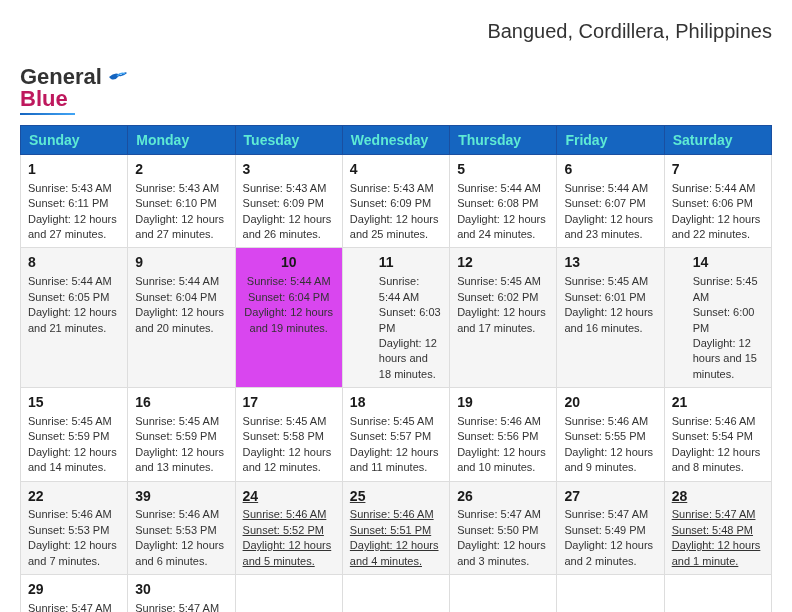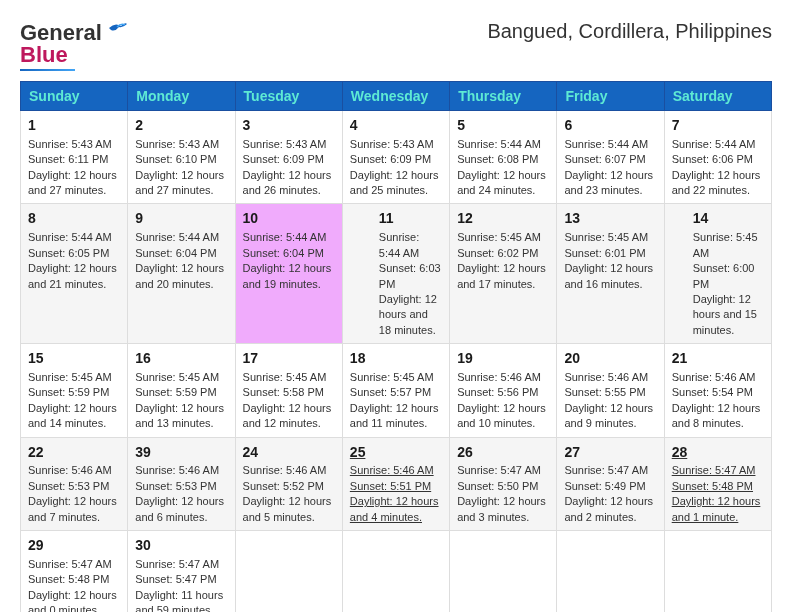--- a/index.html
+++ b/index.html
@@ -73,22 +73,23 @@
       font-size: 11px;
       color: #333;
       line-height: 1.4;
     }
     .empty-cell {
       background: #f9f9f9;
     }
     
     .logo-wrapper {
       display: flex;
-      align-items: flex-start;
+      align-items: center;
       gap: 4px;
+      margin-top: 44px;
     }
     .logo-g {
       font-size: 22px;
       font-weight: bold;
       color: #333;
     }
     .logo-underline {
       width: 55px;
       height: 2px;
       background: linear-gradient(to right, #1565c0, #42a5f5);
@@ -135,39 +136,39 @@
         <td><span class="day-number">2</span><span class="day-info">Sunrise: 5:43 AM<br>Sunset: 6:10 PM<br>Daylight: 12 hours and 27 minutes.</span></td>
         <td><span class="day-number">3</span><span class="day-info">Sunrise: 5:43 AM<br>Sunset: 6:09 PM<br>Daylight: 12 hours and 26 minutes.</span></td>
         <td><span class="day-number">4</span><span class="day-info">Sunrise: 5:43 AM<br>Sunset: 6:09 PM<br>Daylight: 12 hours and 25 minutes.</span></td>
         <td><span class="day-number">5</span><span class="day-info">Sunrise: 5:44 AM<br>Sunset: 6:08 PM<br>Daylight: 12 hours and 24 minutes.</span></td>
         <td><span class="day-number">6</span><span class="day-info">Sunrise: 5:44 AM<br>Sunset: 6:07 PM<br>Daylight: 12 hours and 23 minutes.</span></td>
         <td><span class="day-number">7</span><span class="day-info">Sunrise: 5:44 AM<br>Sunset: 6:06 PM<br>Daylight: 12 hours and 22 minutes.</span></td>
       </tr>
       <tr style="background: rgb(245, 245, 245);">
         <td style="background: rgb(245, 245, 245);"><span class="day-number">8</span><span class="day-info">Sunrise: 5:44 AM<br>Sunset: 6:05 PM<br>Daylight: 12 hours and 21 minutes.</span></td>
         <td style="background: rgb(245, 245, 245);"><span class="day-number">9</span><span class="day-info">Sunrise: 5:44 AM<br>Sunset: 6:04 PM<br>Daylight: 12 hours and 20 minutes.</span></td>
-        <td style="background: #f0abfc;"><span class="day-number">10</span><span class="day-info">Sunrise: 5:44 AM<br>Sunset: 6:04 PM<br>Daylight: 12 hours and 19 minutes.</span></td>
+        <td style="background: #d946ef; text-align: center;"><span class="day-number">10</span><span class="day-info">Sunrise: 5:44 AM<br>Sunset: 6:04 PM<br>Daylight: 12 hours and 19 minutes.</span></td>
         <td style="background: rgb(245, 245, 245); padding-left: 36px;"><span class="day-number">11</span><span class="day-info">Sunrise: 5:44 AM<br>Sunset: 6:03 PM<br>Daylight: 12 hours and 18 minutes.</span></td>
         <td style="background: rgb(245, 245, 245);"><span class="day-number">12</span><span class="day-info">Sunrise: 5:45 AM<br>Sunset: 6:02 PM<br>Daylight: 12 hours and 17 minutes.</span></td>
         <td style="background: rgb(245, 245, 245);"><span class="day-number">13</span><span class="day-info">Sunrise: 5:45 AM<br>Sunset: 6:01 PM<br>Daylight: 12 hours and 16 minutes.</span></td>
         <td style="background: rgb(245, 245, 245); padding-left: 28px;"><span class="day-number">14</span><span class="day-info">Sunrise: 5:45 AM<br>Sunset: 6:00 PM<br>Daylight: 12 hours and 15 minutes.</span></td>
       </tr>
       <tr>
         <td><span class="day-number">15</span><span class="day-info">Sunrise: 5:45 AM<br>Sunset: 5:59 PM<br>Daylight: 12 hours and 14 minutes.</span></td>
         <td><span class="day-number">16</span><span class="day-info">Sunrise: 5:45 AM<br>Sunset: 5:59 PM<br>Daylight: 12 hours and 13 minutes.</span></td>
         <td><span class="day-number">17</span><span class="day-info">Sunrise: 5:45 AM<br>Sunset: 5:58 PM<br>Daylight: 12 hours and 12 minutes.</span></td>
         <td><span class="day-number">18</span><span class="day-info">Sunrise: 5:45 AM<br>Sunset: 5:57 PM<br>Daylight: 12 hours and 11 minutes.</span></td>
         <td><span class="day-number">19</span><span class="day-info">Sunrise: 5:46 AM<br>Sunset: 5:56 PM<br>Daylight: 12 hours and 10 minutes.</span></td>
         <td><span class="day-number">20</span><span class="day-info">Sunrise: 5:46 AM<br>Sunset: 5:55 PM<br>Daylight: 12 hours and 9 minutes.</span></td>
         <td><span class="day-number">21</span><span class="day-info">Sunrise: 5:46 AM<br>Sunset: 5:54 PM<br>Daylight: 12 hours and 8 minutes.</span></td>
       </tr>
       <tr style="background: rgb(245, 245, 245); padding-left: 24px;">
         <td style="background: rgb(245, 245, 245);"><span class="day-number">22</span><span class="day-info">Sunrise: 5:46 AM<br>Sunset: 5:53 PM<br>Daylight: 12 hours and 7 minutes.</span></td>
         <td style="background: rgb(245, 245, 245);"><span class="day-number">39</span><span class="day-info">Sunrise: 5:46 AM<br>Sunset: 5:53 PM<br>Daylight: 12 hours and 6 minutes.</span></td>
-        <td style="background: rgb(245, 245, 245);"><span class="day-number">24</span><span class="day-info">Sunrise: 5:46 AM<br>Sunset: 5:52 PM<br>Daylight: 12 hours and 5 minutes.</span></td>
+        <td style="background: rgb(245, 245, 245); text-decoration: underline;"><span class="day-number">24</span><span class="day-info">Sunrise: 5:46 AM<br>Sunset: 5:52 PM<br>Daylight: 12 hours and 5 minutes.</span></td>
         <td style="background: rgb(245, 245, 245); text-decoration: underline;"><span class="day-number">25</span><span class="day-info">Sunrise: 5:46 AM<br>Sunset: 5:51 PM<br>Daylight: 12 hours and 4 minutes.</span></td>
         <td style="background: rgb(245, 245, 245);"><span class="day-number">26</span><span class="day-info">Sunrise: 5:47 AM<br>Sunset: 5:50 PM<br>Daylight: 12 hours and 3 minutes.</span></td>
         <td style="background: rgb(245, 245, 245);"><span class="day-number">27</span><span class="day-info">Sunrise: 5:47 AM<br>Sunset: 5:49 PM<br>Daylight: 12 hours and 2 minutes.</span></td>
         <td style="background: rgb(245, 245, 245); text-decoration: underline;"><span class="day-number">28</span><span class="day-info">Sunrise: 5:47 AM<br>Sunset: 5:48 PM<br>Daylight: 12 hours and 1 minute.</span></td>
       </tr>
       <tr>
         <td><span class="day-number">29</span><span class="day-info">Sunrise: 5:47 AM<br>Sunset: 5:48 PM<br>Daylight: 12 hours and 0 minutes.</span></td>
         <td><span class="day-number">30</span><span class="day-info">Sunrise: 5:47 AM<br>Sunset: 5:47 PM<br>Daylight: 11 hours and 59 minutes.</span></td>
         <td class="empty-cell"></td>
         <td class="empty-cell"></td>

